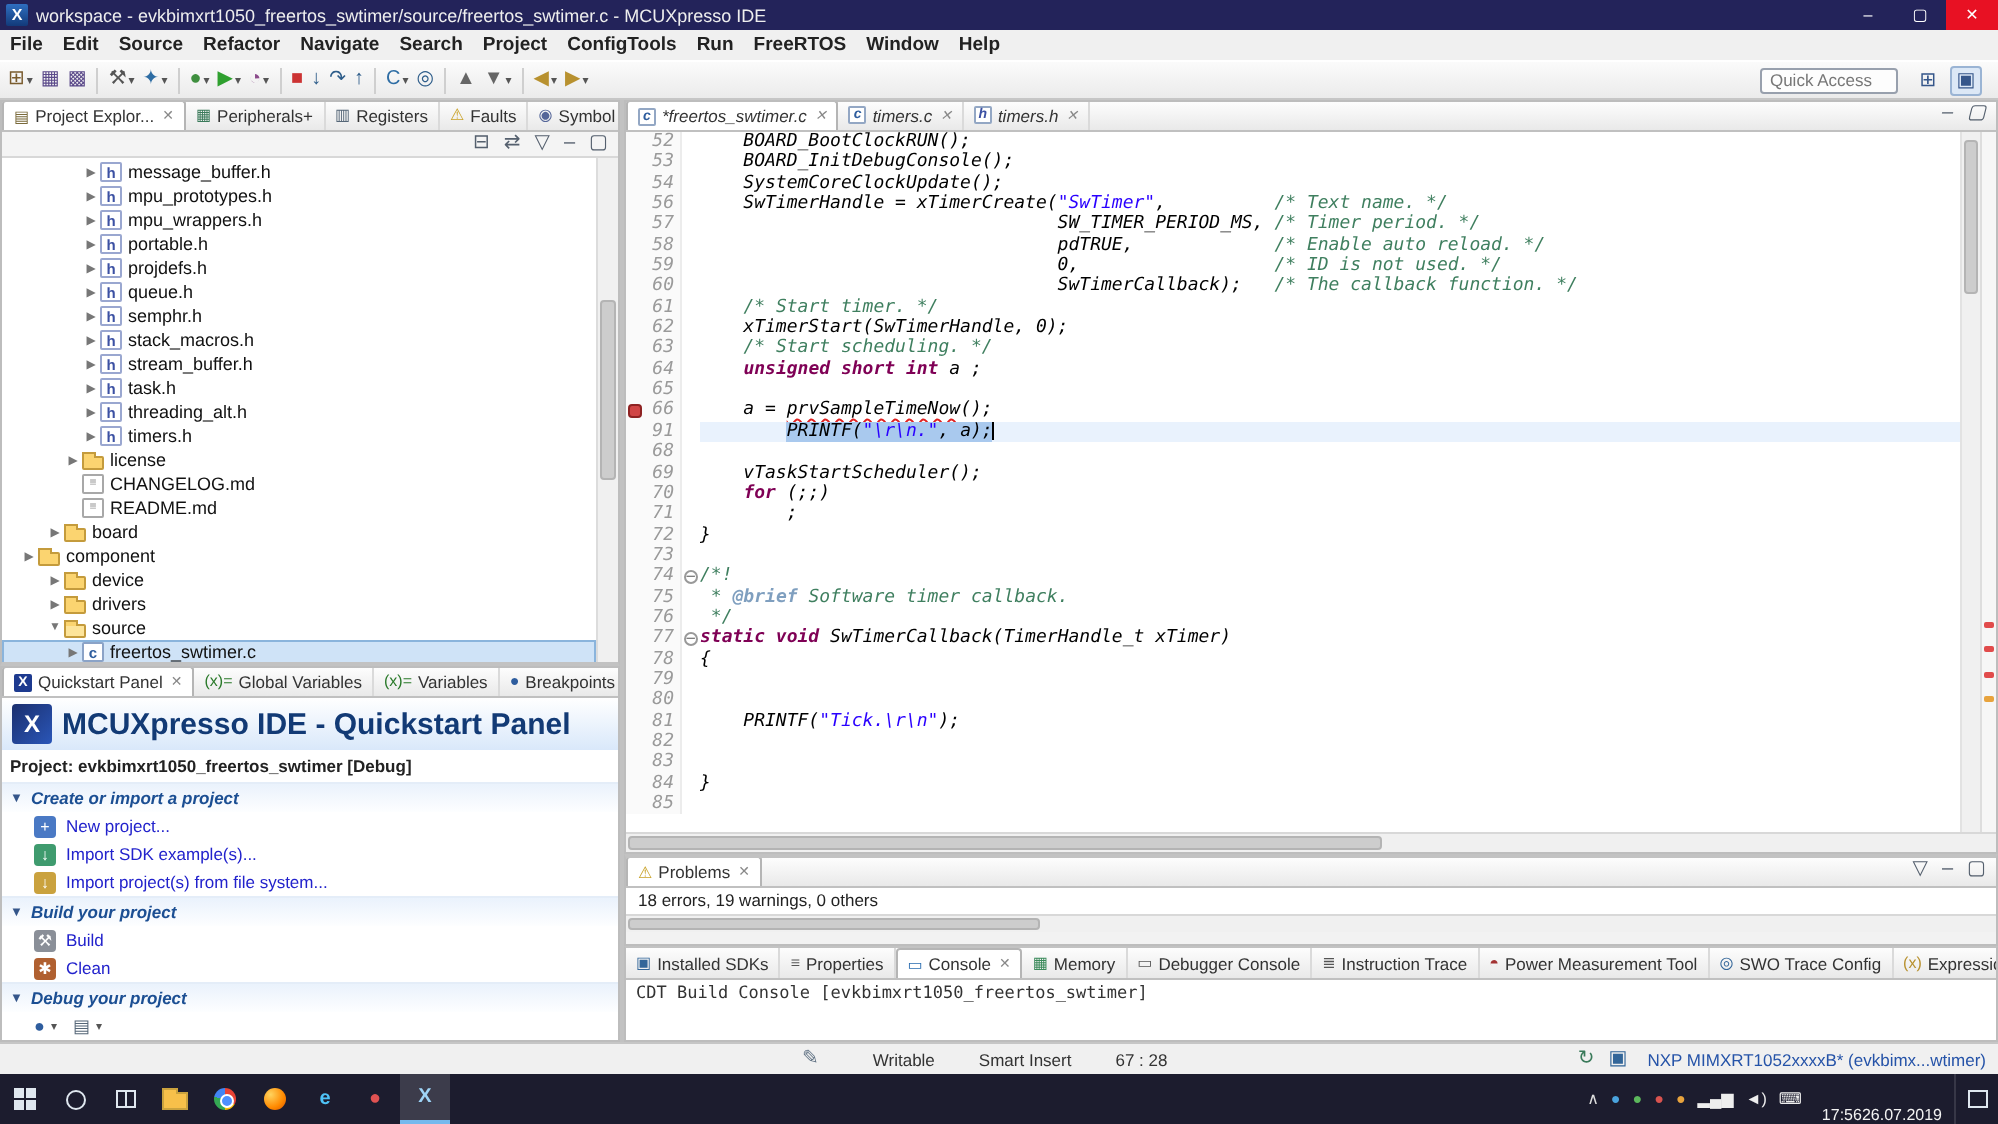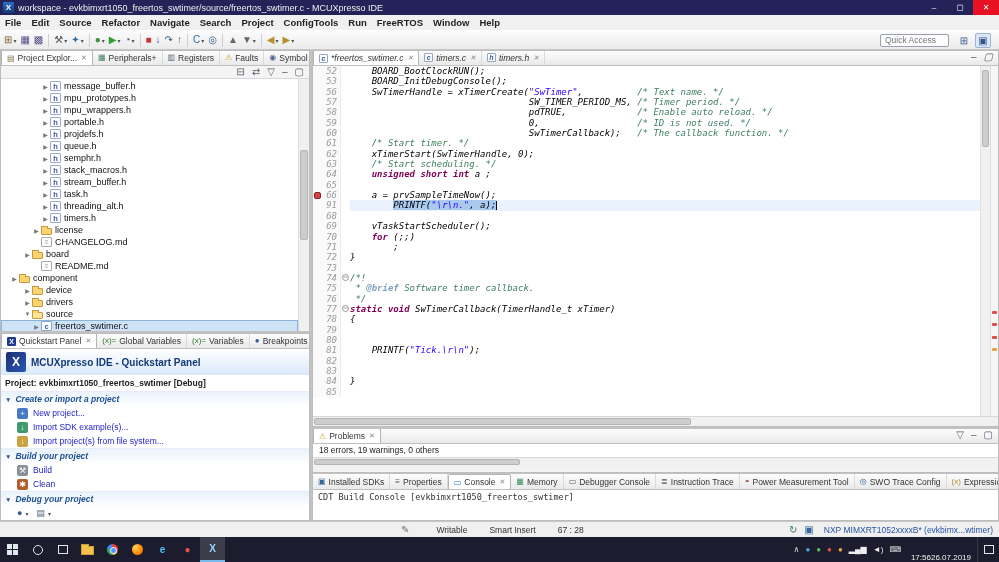--- a/index.html
+++ b/index.html
@@ -62,21 +62,21 @@
   .ticon.folder::before,.ticon.folder-open::before{content:"";position:absolute;top:-3px;left:-1px;width:5px;height:2px;background:#fbd470;border:1px solid #c49b3c;border-bottom:none;}
   .ticon.folder-open{background:#fde49a;}
   .vscroll{position:absolute;top:0;right:0;bottom:0;width:11px;background:#f0f0f0;border-left:1px solid #dcdcdc;}
   .vscroll .thumb{position:absolute;left:1px;right:1px;background:#cdcdcd;border:1px solid #b4b4b4;border-radius:2px;}
 
   
   .quickstart{flex:1;}
   .qs-body{flex:1;background:#fff;overflow:hidden;display:flex;flex-direction:column;}
   .qs-header{display:flex;align-items:center;gap:5px;padding:3px 5px;background:linear-gradient(#ffffff,#d9e8fa);flex:none;}
   .qs-logo{width:20px;height:20px;background:linear-gradient(135deg,#1b2f6e,#2a56b8);color:#fff;font-weight:bold;font-size:12px;display:flex;align-items:center;justify-content:center;border-radius:2px;flex:none;}
-  .qs-title{font-size:10px;font-weight:bold;color:#123a75;}
+  .qs-title{font-size:15px;font-weight:bold;color:#123a75;}
   .qs-project{font-size:8.5px;font-weight:bold;color:#222;padding:3px 4px;}
   .qs-sec-head{display:flex;align-items:center;gap:4px;padding:2px 4px;background:linear-gradient(#eaf2fc,#fdfeff);border-top:1px solid #e4edf8;}
   .qs-twistie{font-size:6.5px;color:#35568a;}
   .qs-sec-title{font-size:8.5px;font-weight:bold;color:#1c4f93;font-style:italic;}
   .qs-item{display:flex;align-items:center;gap:5px;padding:1.5px 4px 1.5px 16px;font-size:8.5px;color:#2222cc;}
   .qicon{width:11px;height:11px;border-radius:2px;display:inline-flex;align-items:center;justify-content:center;font-size:8px;color:#fff;flex:none;}
   .qs-buttons{display:flex;align-items:center;gap:8px;padding:2px 4px 2px 16px;}
   .qbtn{display:flex;align-items:center;gap:2px;font-size:9px;}
 
   
@@ -366,29 +366,29 @@
               <div class="trow" style="padding-left: 31px;">
                 <span class="tarrow">▶</span>
                 <span class="ticon folder"></span>
                 <span class="tlabel">license</span>
               </div>
               <div class="trow" style="padding-left: 31px;">
                 <span class="tarrow"></span>
                 <span class="ticon file">≡</span>
                 <span class="tlabel">CHANGELOG.md</span>
               </div>
-              <div class="trow" style="padding-left: 22px;">
-                <span class="tarrow">▶</span>
-                <span class="ticon folder"></span>
-                <span class="tlabel">board</span>
-              </div>
               <div class="trow" style="padding-left: 31px;">
                 <span class="tarrow"></span>
                 <span class="ticon file">≡</span>
                 <span class="tlabel">README.md</span>
+              </div>
+              <div class="trow" style="padding-left: 22px;">
+                <span class="tarrow">▶</span>
+                <span class="ticon folder"></span>
+                <span class="tlabel">board</span>
               </div>
               <div class="trow" style="padding-left: 9px;">
                 <span class="tarrow">▶</span>
                 <span class="ticon folder"></span>
                 <span class="tlabel">component</span>
               </div>
               <div class="trow" style="padding-left: 22px;">
                 <span class="tarrow">▶</span>
                 <span class="ticon folder"></span>
                 <span class="tlabel">device</span>
@@ -525,20 +525,26 @@
                 <span class="annot"></span>
                 <span class="lnum">52</span>
                 <span class="fold"></span>
                 <span class="lcode"><span class="tk-p">    BOARD_BootClockRUN();</span></span>
               </div>
               <div class="crow">
                 <span class="annot"></span>
                 <span class="lnum">53</span>
                 <span class="fold"></span>
                 <span class="lcode"><span class="tk-p">    BOARD_InitDebugConsole();</span></span>
+              </div>
+              <div class="crow">
+                <span class="annot"></span>
+                <span class="lnum">54</span>
+                <span class="fold"></span>
+                <span class="lcode"><span class="tk-p">    SystemCoreClockUpdate();</span></span>
               </div>
               <div class="crow">
                 <span class="annot"></span>
                 <span class="lnum">56</span>
                 <span class="fold"></span>
                 <span class="lcode"><span class="tk-p">    SwTimerHandle = xTimerCreate(</span><span class="tk-s">"SwTimer"</span><span class="tk-p">,          </span><span class="tk-c">/* Text name. */</span></span>
               </div>
               <div class="crow">
                 <span class="annot"></span>
                 <span class="lnum">57</span>

